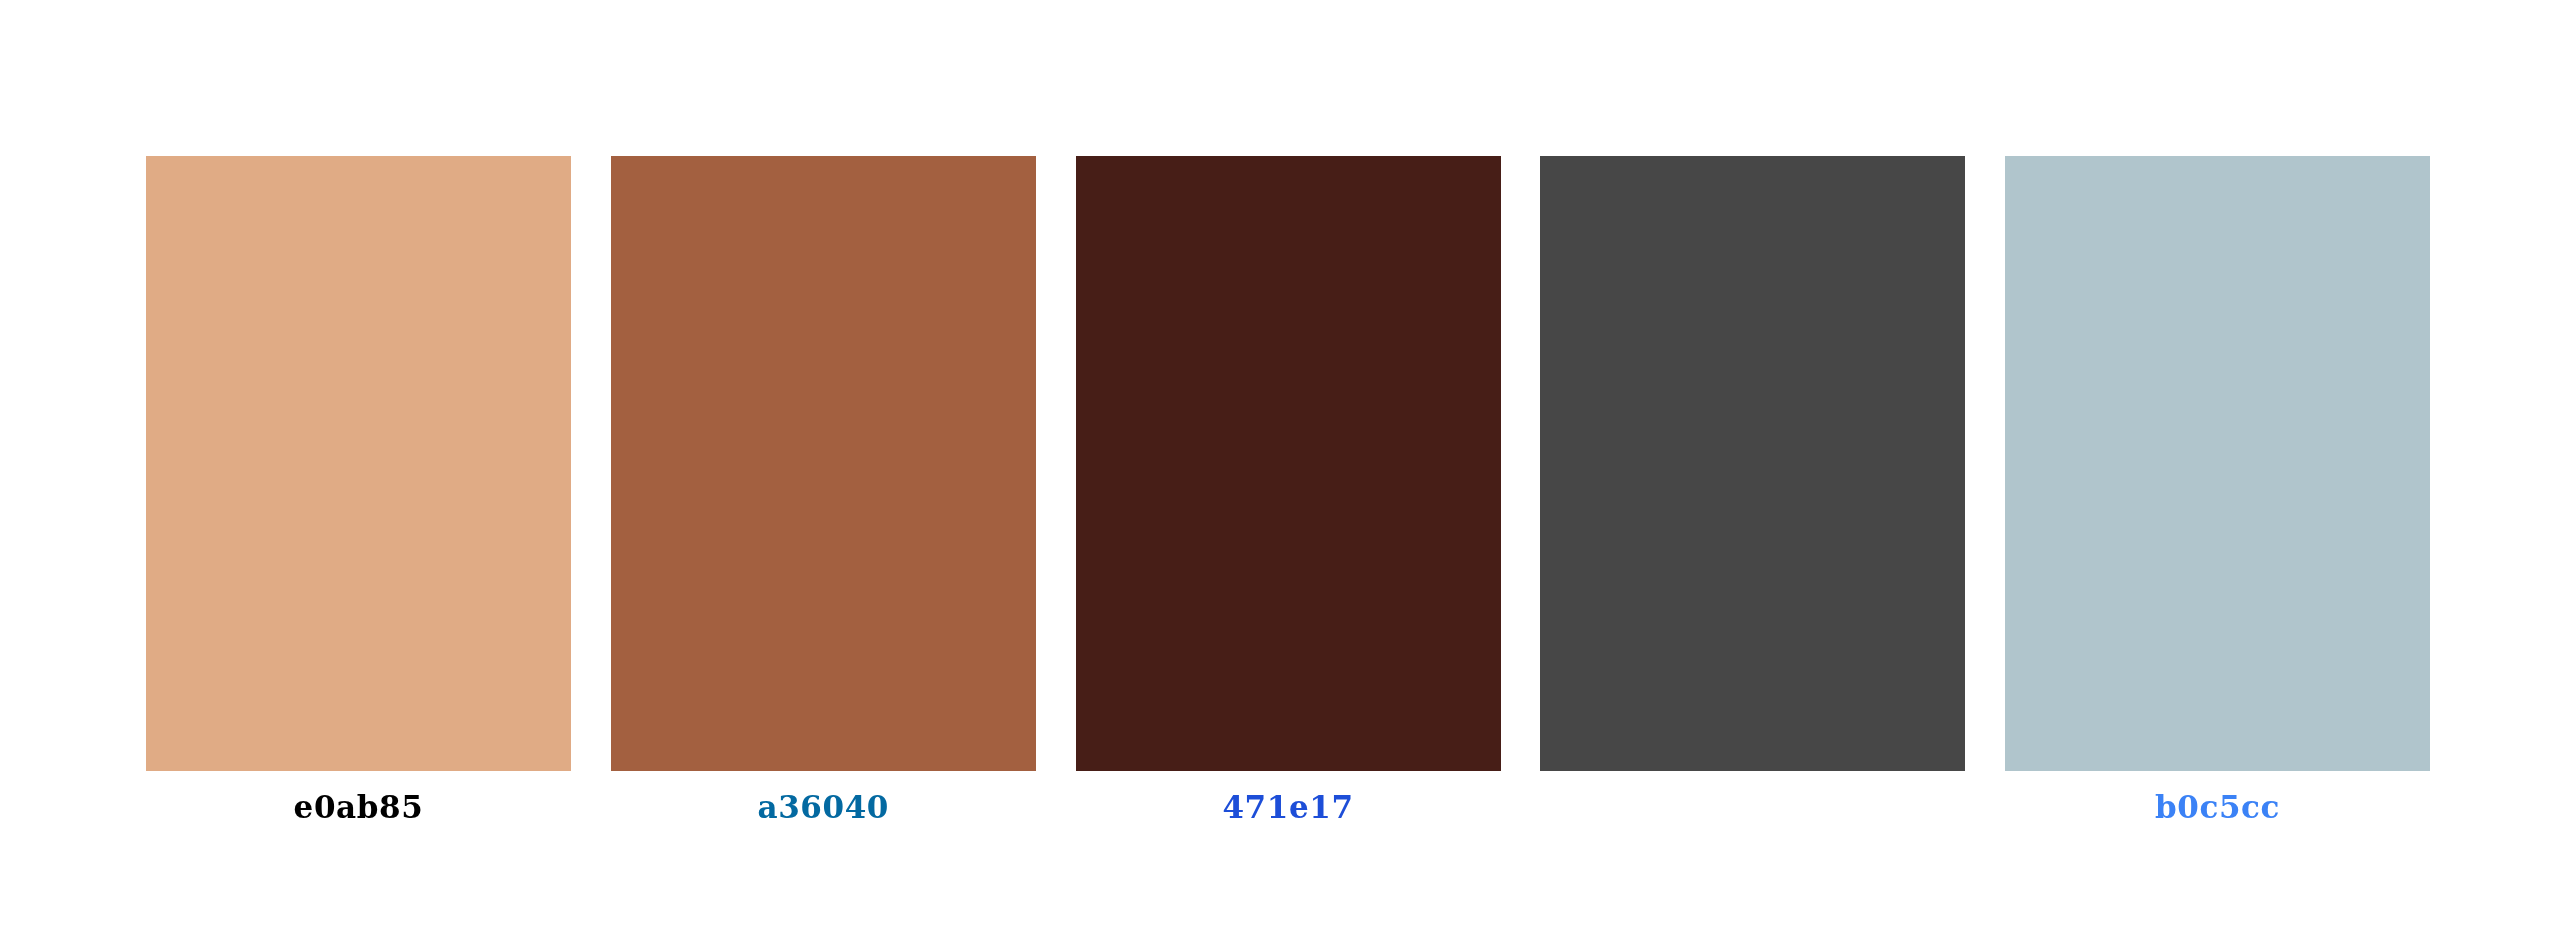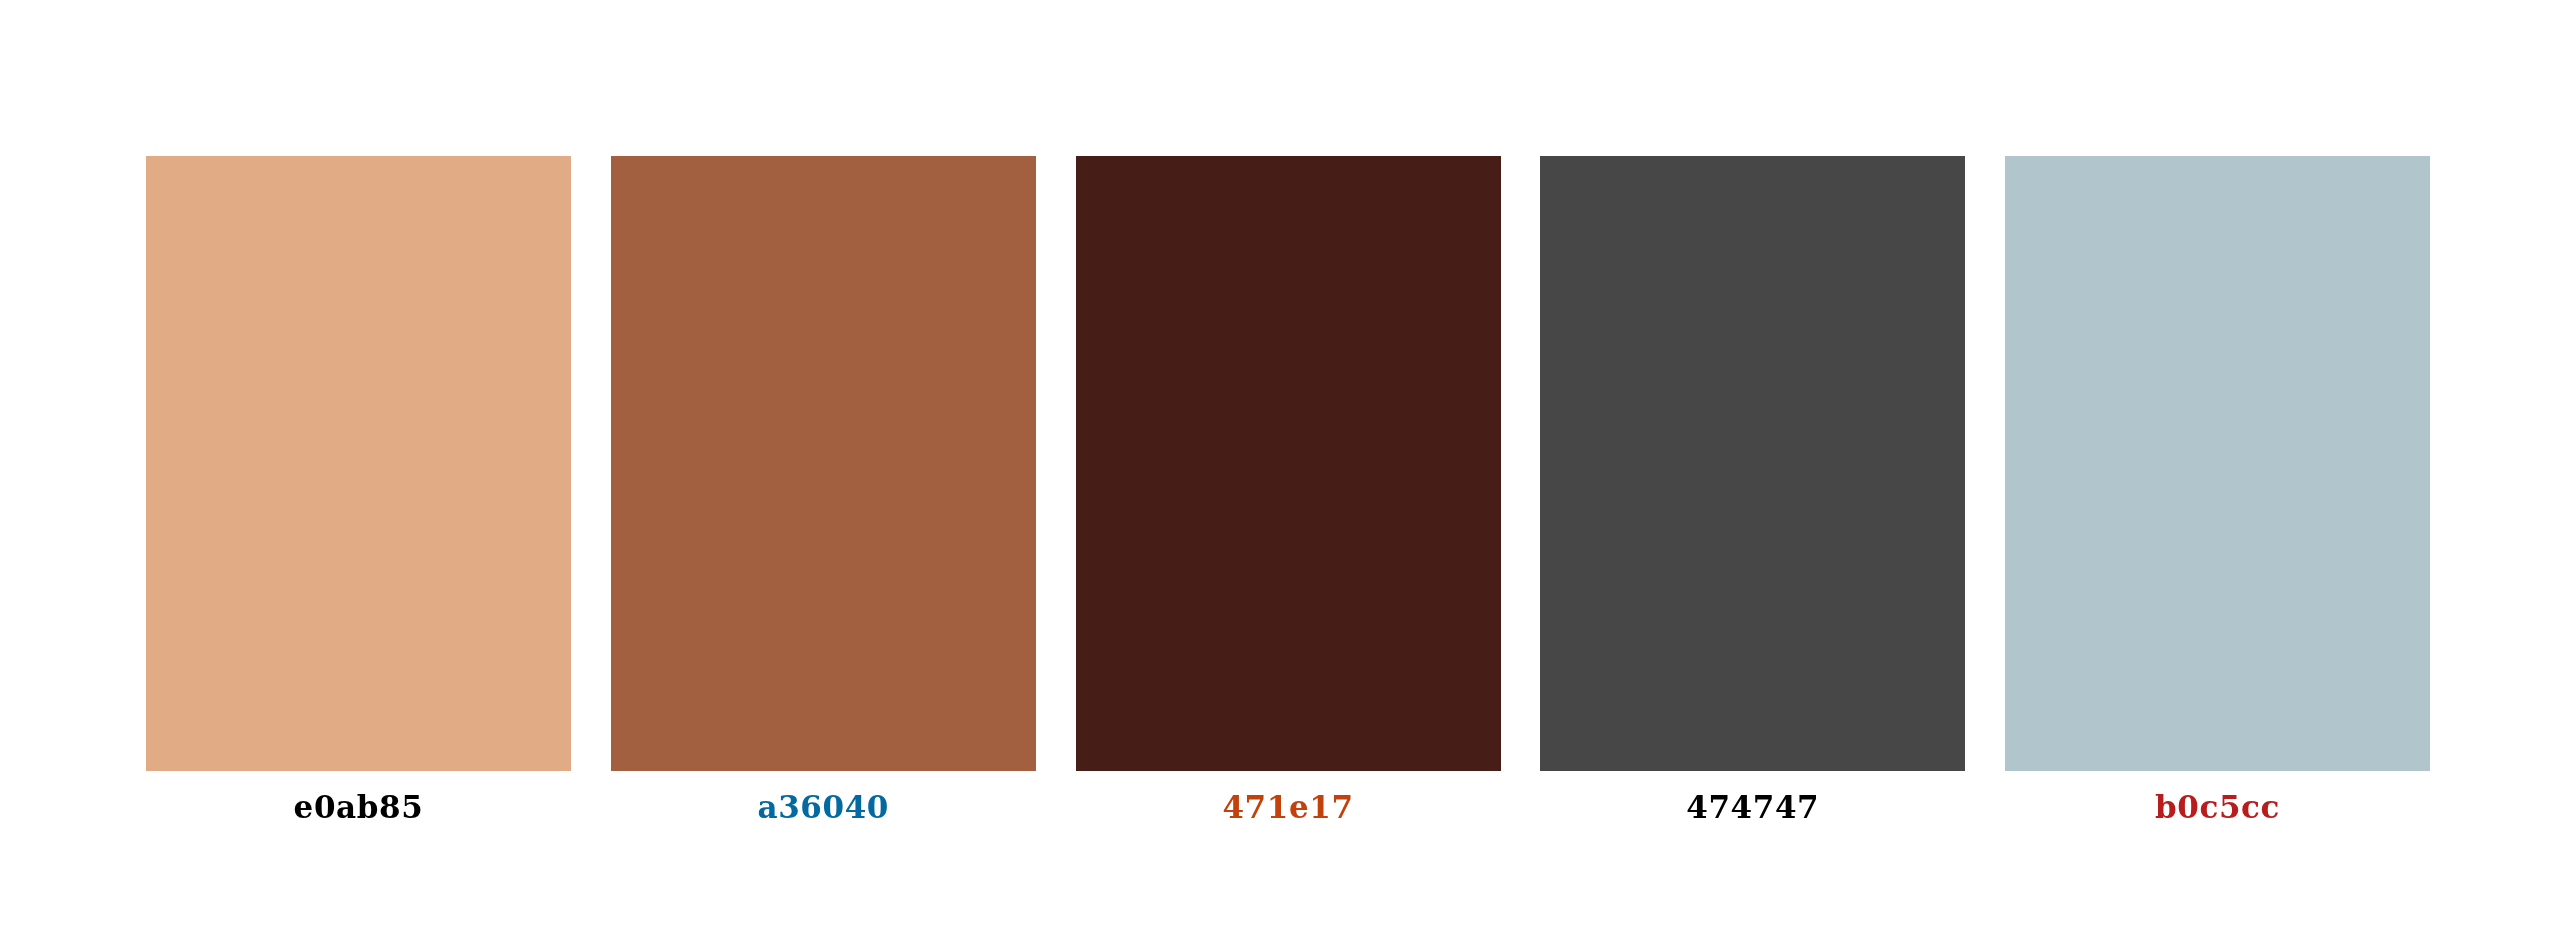--- a/index.html
+++ b/index.html
@@ -77,28 +77,27 @@
       <div class="swatch-label" style="color: rgb(0, 0, 0);">e0ab85</div>
     </div>
 
     <div class="swatch-cell">
       <div class="swatch-chip" style="background-color: rgb(163, 96, 64);"></div>
       <div class="swatch-label" style="color: #0369a1;">a36040</div>
     </div>
 
     <div class="swatch-cell">
       <div class="swatch-chip" style="background-color: rgb(71, 30, 23);"></div>
-      <div class="swatch-label" style="color: #c2410c;">471e17</div>
+      <div class="swatch-label" style="color: #1d4ed8;">471e17</div>
     </div>
 
     <div class="swatch-cell">
       <div class="swatch-chip" style="background-color: rgb(71, 71, 71);"></div>
-      <div class="swatch-label" style="color: rgb(0, 0, 0);">474747</div>
     </div>
 
     <div class="swatch-cell">
       <div class="swatch-chip" style="background-color: rgb(176, 197, 204);"></div>
-      <div class="swatch-label" style="color: #b91c1c;">b0c5cc</div>
+      <div class="swatch-label" style="color: #3b82f6;">b0c5cc</div>
     </div>
 
   </div>
 </div>
 
 
 </body></html>

